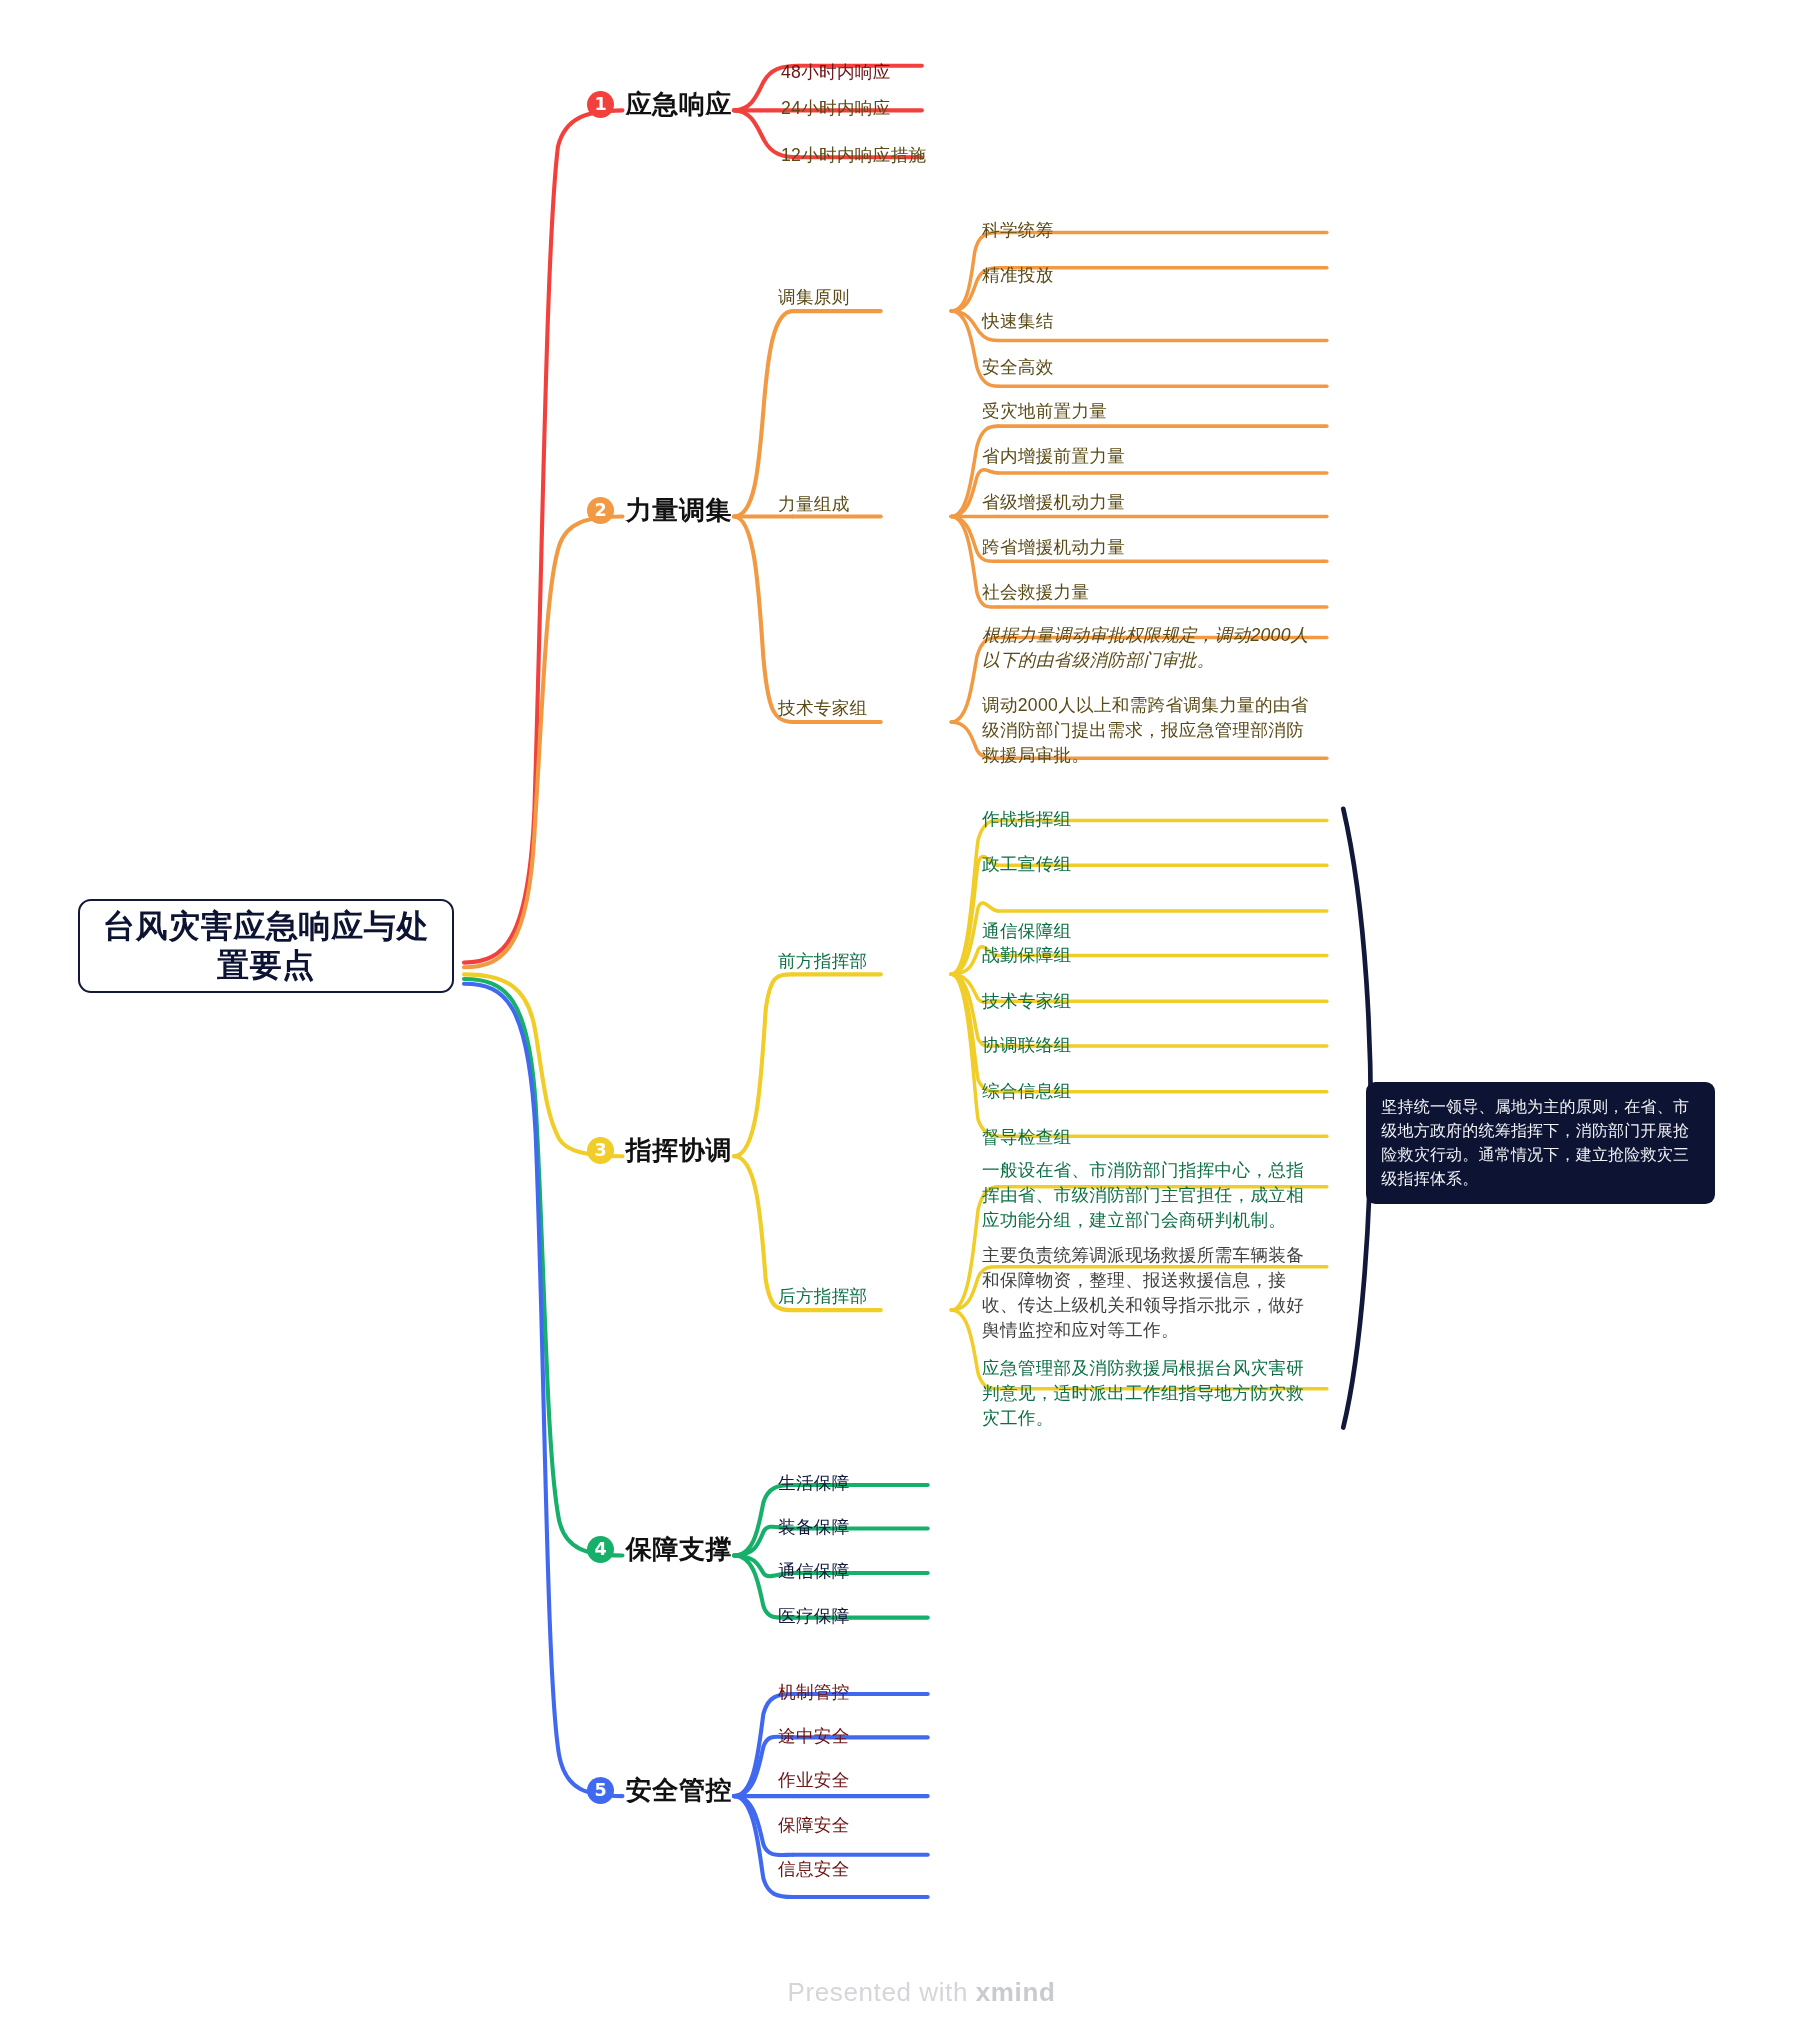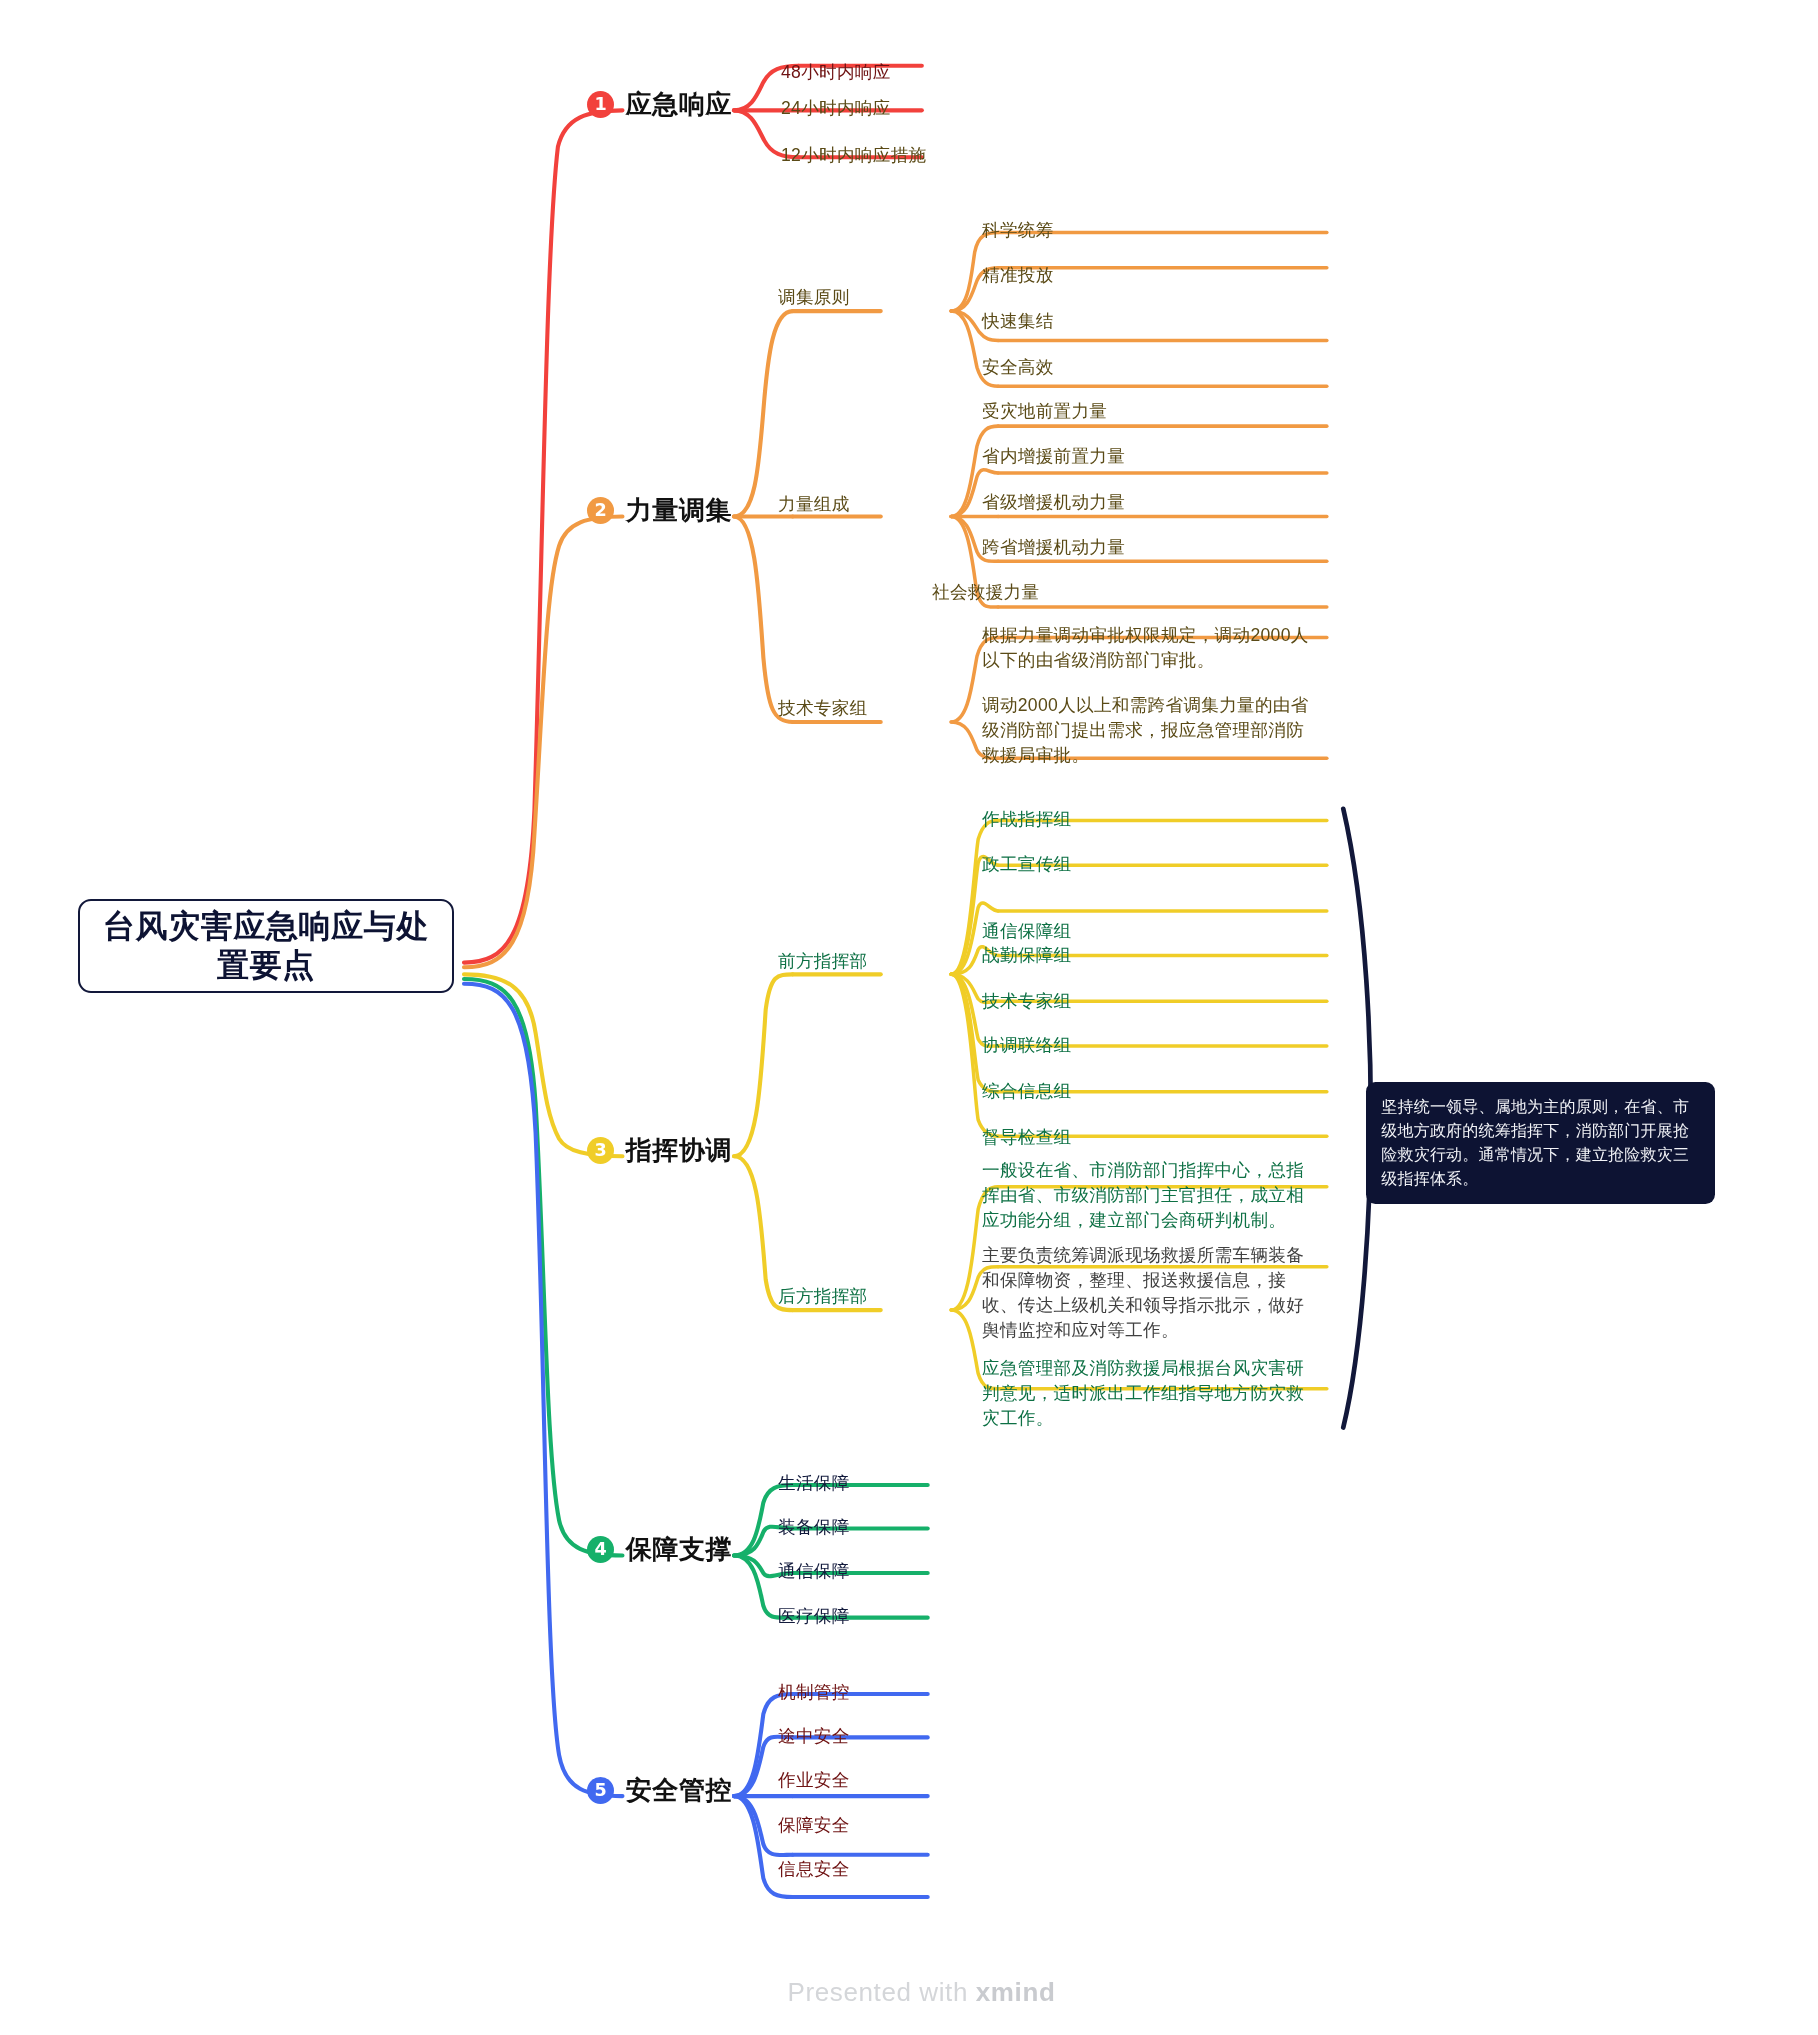--- a/index.html
+++ b/index.html
@@ -184,24 +184,24 @@
   <div class="node l3" style="left:982px;top:218px;color:#5a4a16;">科学统筹</div>
   <div class="node l3" style="left:982px;top:263px;color:#5a4a16;">精准投放</div>
   <div class="node l3" style="left:982px;top:309px;color:#5a4a16;">快速集结</div>
   <div class="node l3" style="left:982px;top:355px;color:#5a4a16;">安全高效</div>
 
   <div class="node l2" style="left:778px;top:492px;color:#5a4a16;">力量组成</div>
   <div class="node l3" style="left:982px;top:399px;color:#5a4a16;">受灾地前置力量</div>
   <div class="node l3" style="left:982px;top:444px;color:#5a4a16;">省内增援前置力量</div>
   <div class="node l3" style="left:982px;top:490px;color:#5a4a16;">省级增援机动力量</div>
   <div class="node l3" style="left:982px;top:535px;color:#5a4a16;">跨省增援机动力量</div>
-  <div class="node l3" style="left:932px;top:580px;color:#5a4a16;">社会救援力量</div>
+  <div class="node l3" style="left:982px;top:580px;color:#5a4a16;">社会救援力量</div>
 
   <div class="node l2" style="left:778px;top:696px;color:#5a4a16;">技术专家组</div>
-  <div class="node l3 wrap" style="left:982px;top:623px;width:338px;color:#5a4a16;">根据力量调动审批权限规定，调动2000人以下的由省级消防部门审批。</div>
+  <div class="node l3 wrap" style="left:982px;top:623px;width:338px;color:#5a4a16;font-style:italic;">根据力量调动审批权限规定，调动2000人以下的由省级消防部门审批。</div>
   <div class="node l3 wrap" style="left:982px;top:693px;width:338px;color:#5a4a16;">调动2000人以上和需跨省调集力量的由省级消防部门提出需求，报应急管理部消防救援局审批。</div>
 
   <div class="node l1" style="left:587px;top:1133px;">
     <span class="badge" style="background:#f0cd28;">3</span>
     <span class="txt">指挥协调</span>
   </div>
 
   <div class="node l2" style="left:778px;top:949px;color:#0d7044;">前方指挥部</div>
   <div class="node l3" style="left:982px;top:807px;color:#0d7044;">作战指挥组</div>
   <div class="node l3" style="left:982px;top:852px;color:#0d7044;">政工宣传组</div>

